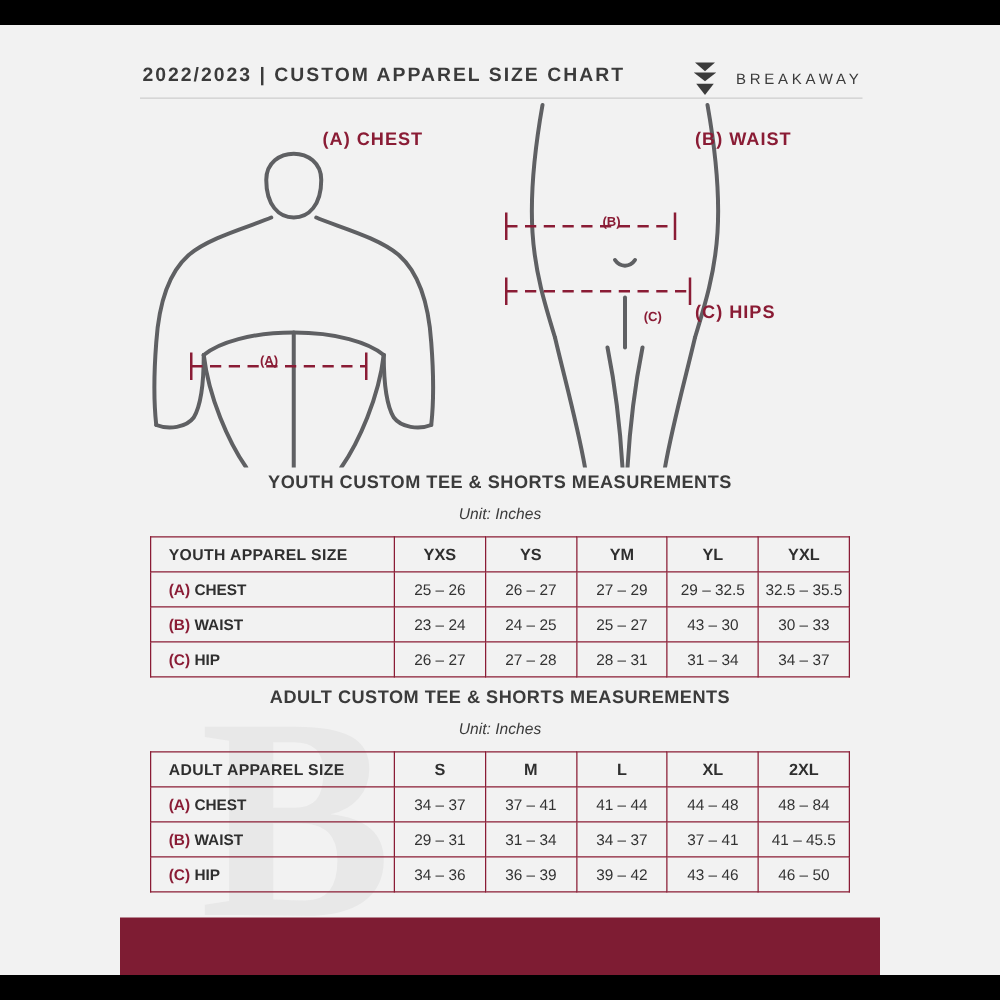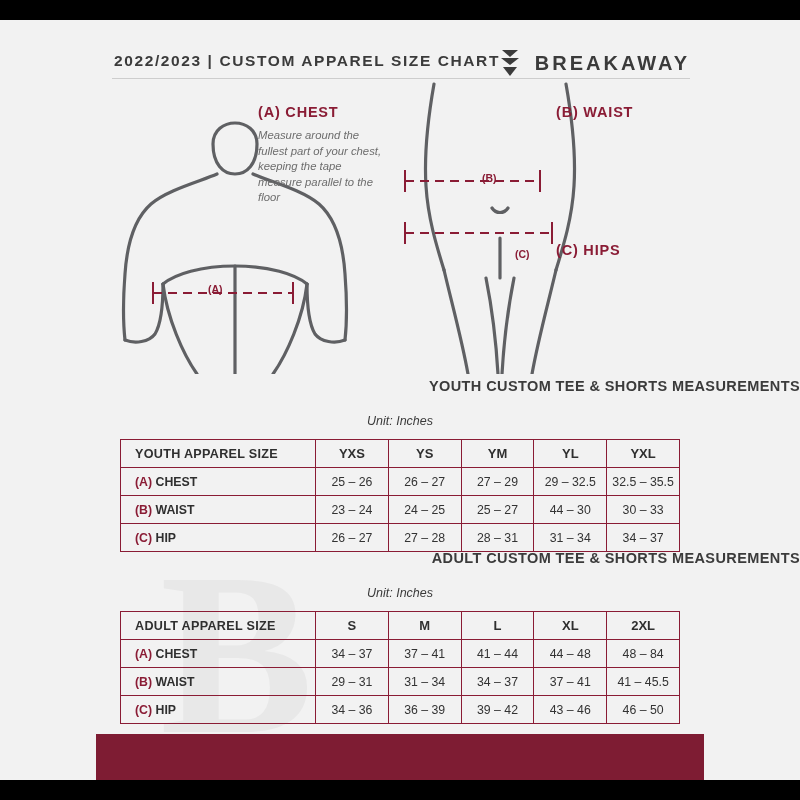--- a/index.html
+++ b/index.html
@@ -67,22 +67,22 @@
     display: flex;
     align-items: center;
     gap: 12px;
   }
   .brand-mark {
     width: 26px;
     height: 30px;
     position: relative;
   }
   .brand-name {
-    font-size: 20px;
-    font-weight: bold;
+    font-size: 12px;
+    font-weight: normal;
     letter-spacing: 3px;
     color: #3b3b3b;
   }
   .header-rule {
     position: absolute;
     left: 112px;
     top: 58px;
     width: 578px;
     height: 1px;
     background: #cdcdcd;
@@ -128,32 +128,32 @@
   .m-b { left: 482px; top: 94px; }
   .m-c { left: 515px; top: 170px; }
   
   .table-block {
     position: absolute;
     left: 0;
     width: 800px;
     z-index: 2;
   }
   .tbl-title {
-    text-align: right;
+    text-align: center;
     font-size: 14.5px;
     font-weight: bold;
     color: #3b3b3b;
     letter-spacing: 0.4px;
   }
   .tbl-unit {
     text-align: center;
     font-size: 12.5px;
     font-style: italic;
     color: #3b3b3b;
-    margin-top: 20px;
+    margin-top: 10px;
   }
   table.size {
     border-collapse: collapse;
     margin: 11px auto 0 auto;
     width: 560px;
     table-layout: fixed;
   }
   table.size td, table.size th {
     border: 1px solid #8a1c35;
     height: 27px;
@@ -269,21 +269,20 @@
       <span class="marker m-b">(B)</span>
 
       <svg width="180" height="30" viewBox="0 0 180 30" style="position:absolute;left:400px;top:140px;">
         <line x1="5" y1="15" x2="152" y2="15" stroke="#8a1c35" stroke-width="2" stroke-dasharray="9,6"></line>
         <line x1="5" y1="4" x2="5" y2="26" stroke="#8a1c35" stroke-width="2"></line>
         <line x1="152" y1="4" x2="152" y2="26" stroke="#8a1c35" stroke-width="2"></line>
       </svg>
       <span class="marker m-c">(C)</span>
 
       <div class="callout-title ct-chest">(A) CHEST</div>
-      <div class="callout-body cb-chest">Measure around the fullest part of your chest, keeping the tape measure parallel to the floor</div>
 
       <div class="callout-title ct-waist">(B) WAIST</div>
 
       <div class="callout-title ct-hips">(C) HIPS</div>
     </div>
 
     <div class="table-block" style="top:358px;">
       <div class="tbl-title">YOUTH CUSTOM TEE &amp; SHORTS MEASUREMENTS</div>
       <div class="tbl-unit">Unit: Inches</div>
       <table class="size">
@@ -310,21 +309,21 @@
             <td>32.5 – 35.5</td>
           </tr>
           <tr>
             <td class="label-cell">
               <span class="tag">(B)</span>
               <span class="name">WAIST</span>
             </td>
             <td>23 – 24</td>
             <td>24 – 25</td>
             <td>25 – 27</td>
-            <td>44 – 30</td>
+            <td>43 – 30</td>
             <td>30 – 33</td>
           </tr>
           <tr>
             <td class="label-cell">
               <span class="tag">(C)</span>
               <span class="name">HIP</span>
             </td>
             <td>26 – 27</td>
             <td>27 – 28</td>
             <td>28 – 31</td>

